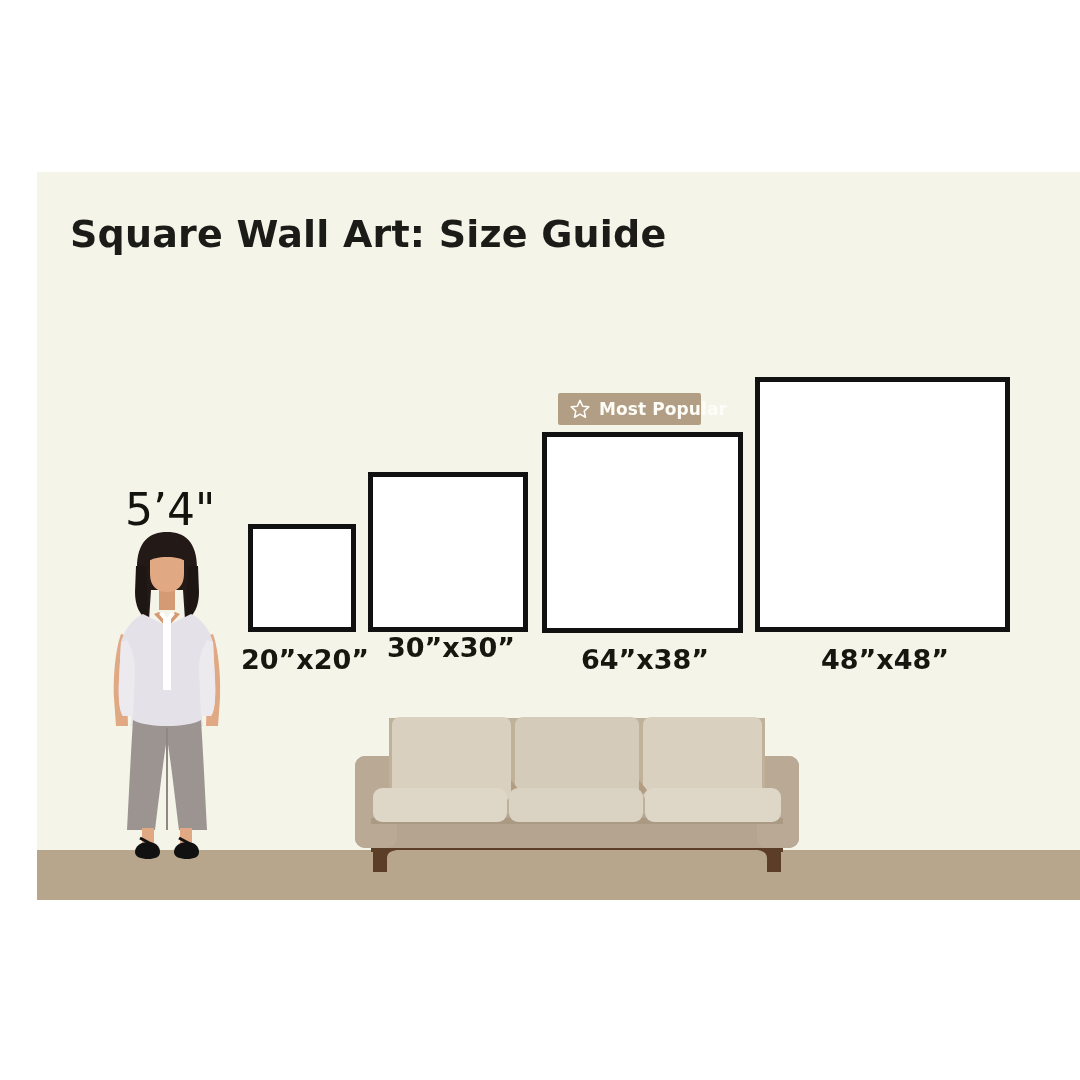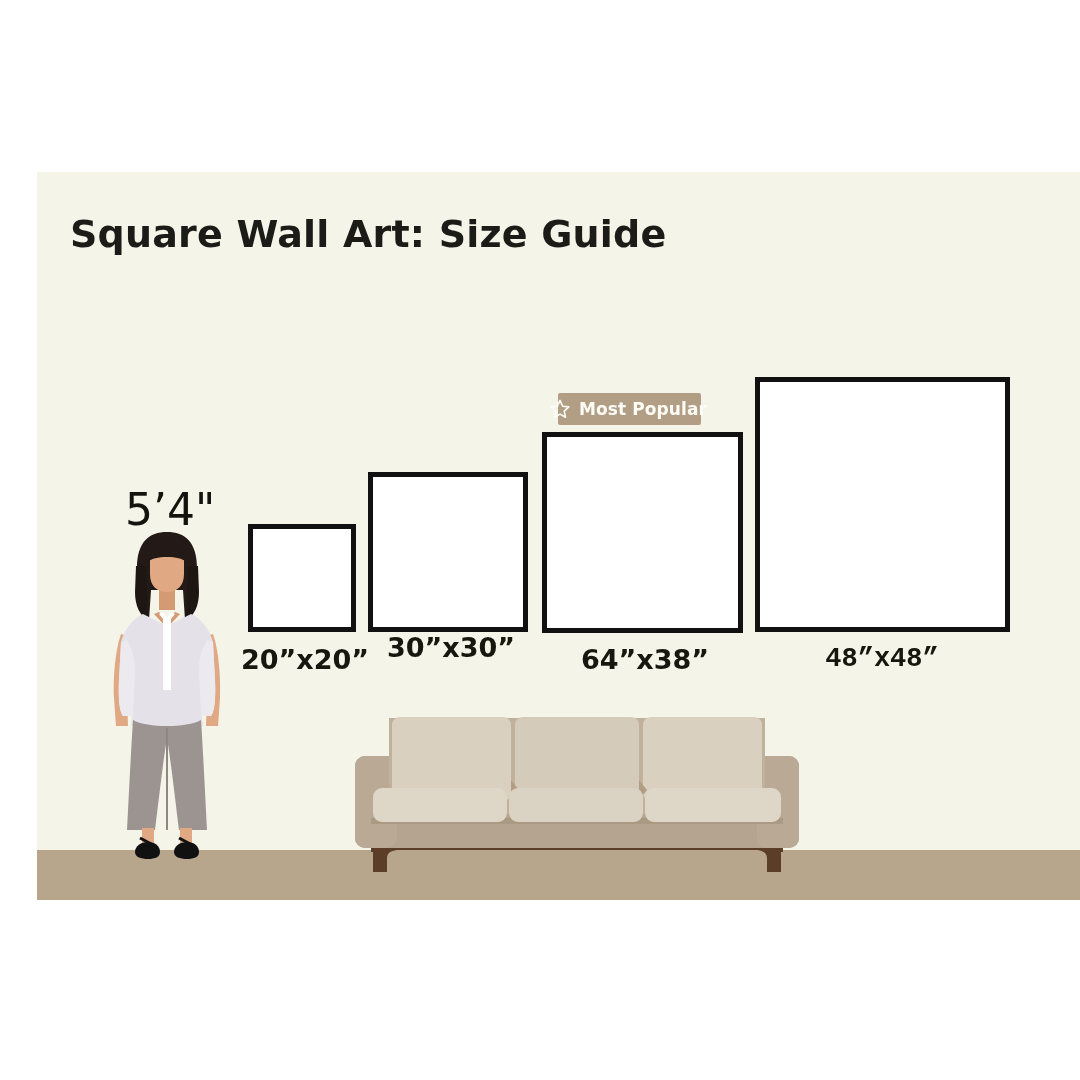--- a/index.html
+++ b/index.html
@@ -130,23 +130,23 @@
   </svg>
 
   <div id="frames-layer">
       <div class="frame" style="left: 211px; top: 524px; width: 108px; height: 108px;"></div>
       <div class="frame-label" style="left: 204px; top: 644px; width: 122px;">20”x20”</div>
       <div class="frame" style="left: 331px; top: 472px; width: 160px; height: 160px;"></div>
       <div class="frame-label" style="left: 350px; top: 632px; width: 122px;">30”x30”</div>
       <div class="frame" style="left: 505px; top: 432px; width: 201px; height: 201px;"></div>
       <div class="frame-label" style="left: 544px; top: 644px; width: 122px;">64”x38”</div>
       <div class="frame" style="left: 718px; top: 377px; width: 255px; height: 255px;"></div>
-      <div class="frame-label" style="left: 784px; top: 644px; width: 122px; font-family: Liberation Mono, monospace;">48”x48”</div>
+      <div class="frame-label" style="left: 784px; top: 644px; width: 122px;">48”x48”</div>
     </div>
 
-  <div class="badge" id="badge" style="left: 521px; top: 393px; width: 143px; height: 32px; background: rgb(177, 158, 133); justify-content: center;">
+  <div class="badge" id="badge" style="left: 521px; top: 393px; width: 143px; height: 32px; background: rgb(177, 158, 133);">
     <svg class="badge-star" viewBox="0 0 24 24" xmlns="http://www.w3.org/2000/svg">
       <path d="M12 2.6 L14.9 9.0 L21.6 9.7 L16.6 14.3 L18.0 21.0 L12 17.6 L6.0 21.0 L7.4 14.3 L2.4 9.7 L9.1 9.0 Z" fill="none" stroke="#fdfcf7" stroke-width="1.7" stroke-linejoin="round"></path>
     </svg>
     <span class="badge-text" style="color: rgb(253, 252, 247);">Most Popular</span>
   </div>
 
 </div>
 
 </body></html>

